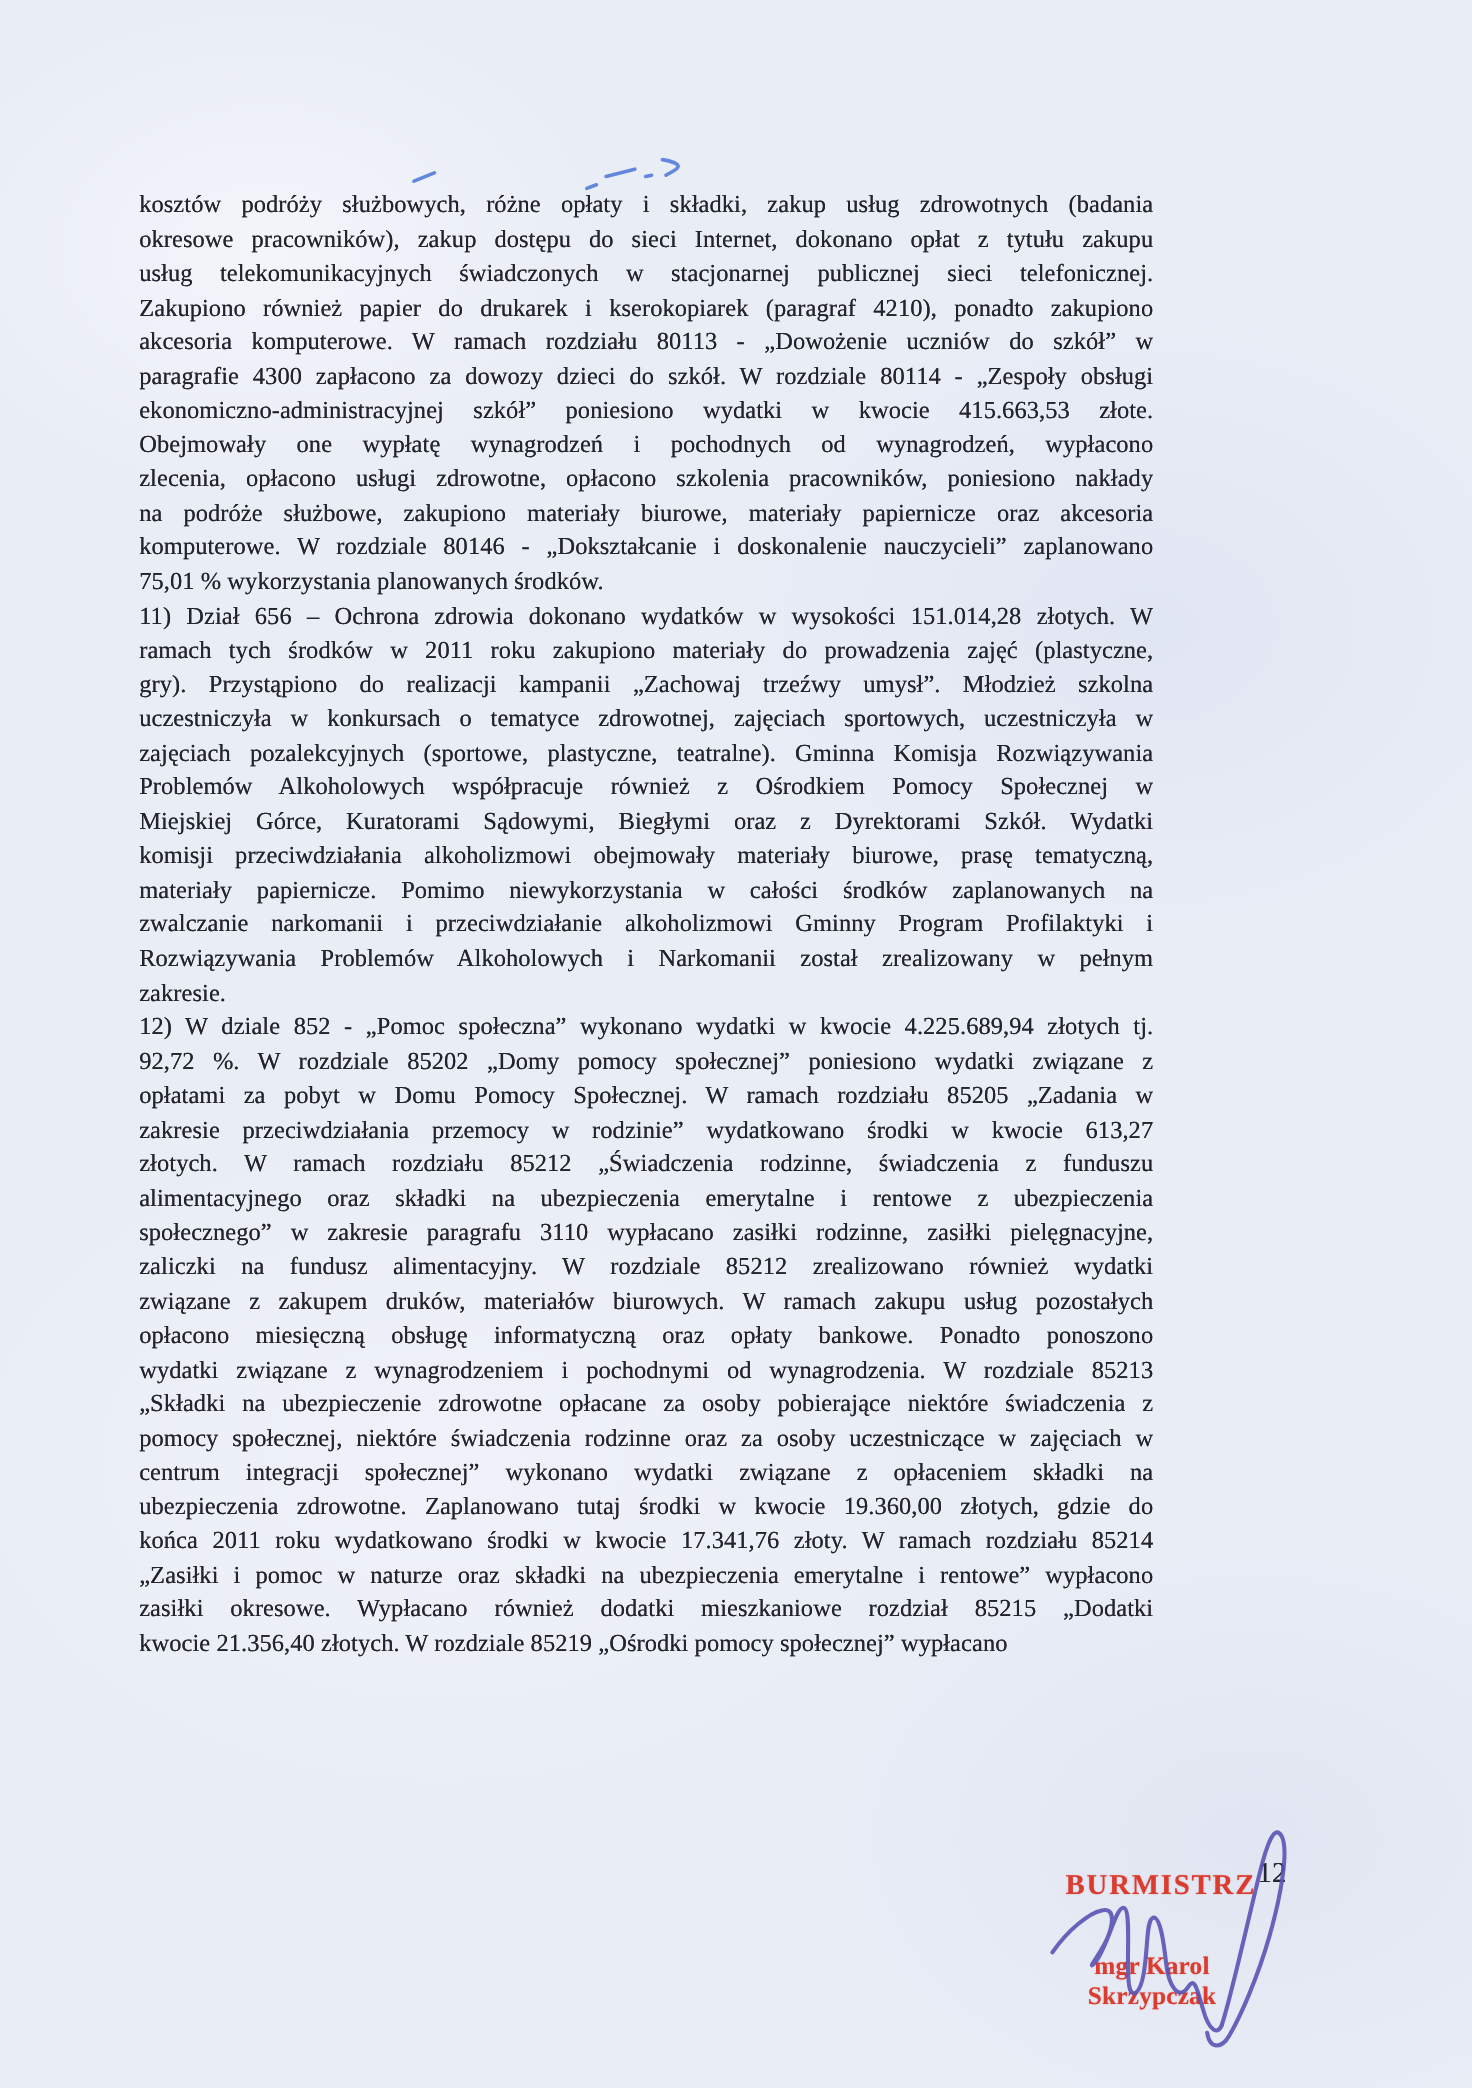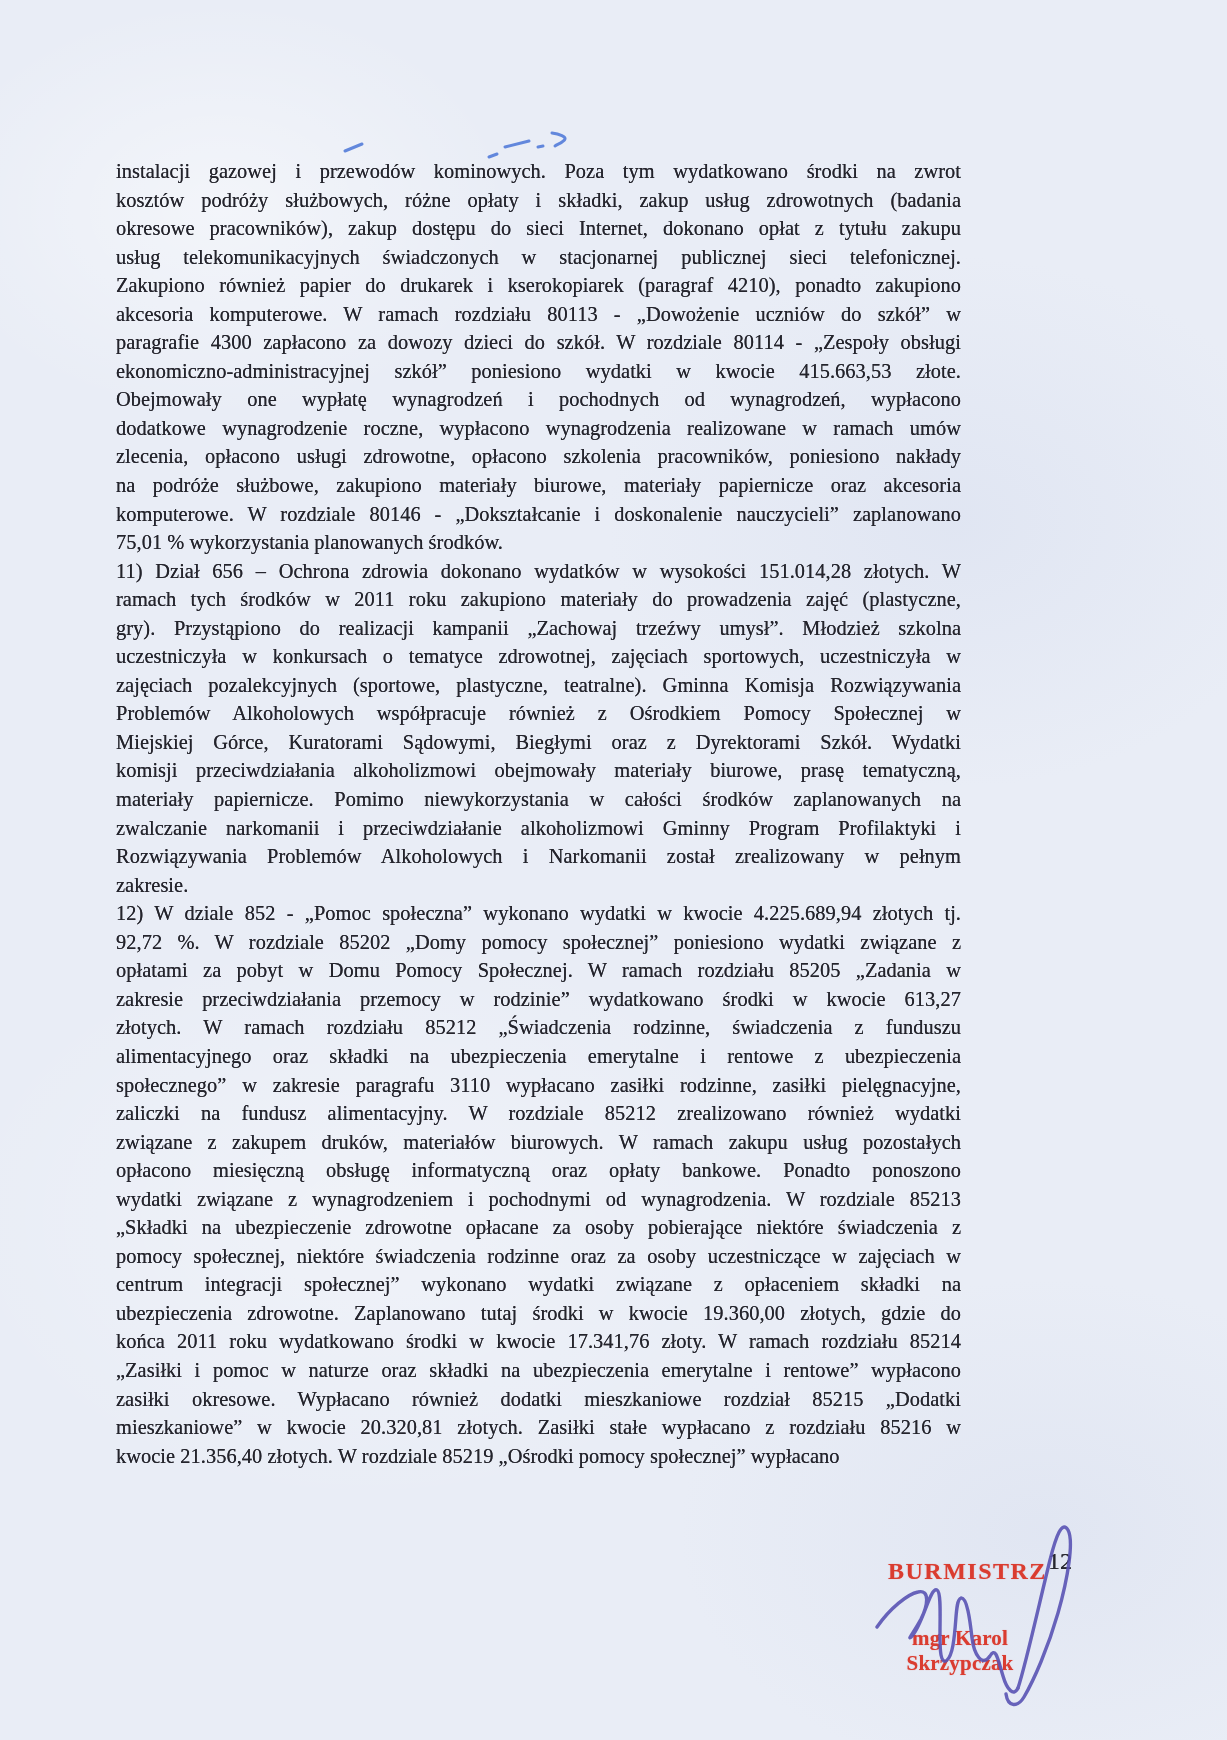--- a/index.html
+++ b/index.html
@@ -48,30 +48,28 @@
     text-shadow:0 0 1px rgba(224,60,45,0.5);
   }
   svg.overlay{position:absolute;left:0;top:0;pointer-events:none;}
 </style>
 </head>
 <body>
 
 <div class="paper"></div>
 
 <div class="textblock">
-    <div class="line">instalacji gazowej i przewodów kominowych. Poza tym wydatkowano środki na zwrot</div>
     <div class="line">kosztów podróży służbowych, różne opłaty i składki, zakup usług zdrowotnych (badania</div>
     <div class="line">okresowe pracowników), zakup dostępu do sieci Internet, dokonano opłat z tytułu zakupu</div>
     <div class="line">usług telekomunikacyjnych świadczonych w stacjonarnej publicznej sieci telefonicznej.</div>
     <div class="line">Zakupiono również papier do drukarek i kserokopiarek (paragraf 4210), ponadto zakupiono</div>
     <div class="line">akcesoria komputerowe. W ramach rozdziału 80113 - „Dowożenie uczniów do szkół” w</div>
     <div class="line">paragrafie 4300 zapłacono za dowozy dzieci do szkół. W rozdziale 80114 - „Zespoły obsługi</div>
     <div class="line">ekonomiczno-administracyjnej szkół” poniesiono wydatki w kwocie 415.663,53 złote.</div>
     <div class="line">Obejmowały one wypłatę wynagrodzeń i pochodnych od wynagrodzeń, wypłacono</div>
-    <div class="line">dodatkowe wynagrodzenie roczne, wypłacono wynagrodzenia realizowane w ramach umów</div>
     <div class="line">zlecenia, opłacono usługi zdrowotne, opłacono szkolenia pracowników, poniesiono nakłady</div>
     <div class="line">na podróże służbowe, zakupiono materiały biurowe, materiały papiernicze oraz akcesoria</div>
     <div class="line">komputerowe. W rozdziale 80146 - „Dokształcanie i doskonalenie nauczycieli” zaplanowano</div>
     <div class="line endline">75,01 % wykorzystania planowanych środków.</div>
     <div class="line">11) Dział 656 – Ochrona zdrowia dokonano wydatków w wysokości 151.014,28 złotych. W</div>
     <div class="line">ramach tych środków w 2011 roku zakupiono materiały do prowadzenia zajęć (plastyczne,</div>
     <div class="line">gry). Przystąpiono do realizacji kampanii „Zachowaj trzeźwy umysł”. Młodzież szkolna</div>
     <div class="line">uczestniczyła w konkursach o tematyce zdrowotnej, zajęciach sportowych, uczestniczyła w</div>
     <div class="line">zajęciach pozalekcyjnych (sportowe, plastyczne, teatralne). Gminna Komisja Rozwiązywania</div>
     <div class="line">Problemów Alkoholowych współpracuje również z Ośrodkiem Pomocy Społecznej w</div>
@@ -92,21 +90,20 @@
     <div class="line">związane z zakupem druków, materiałów biurowych. W ramach zakupu usług pozostałych</div>
     <div class="line">opłacono miesięczną obsługę informatyczną oraz opłaty bankowe.  Ponadto ponoszono</div>
     <div class="line">wydatki związane z wynagrodzeniem i pochodnymi od wynagrodzenia. W rozdziale 85213</div>
     <div class="line">„Składki na ubezpieczenie zdrowotne opłacane za osoby pobierające niektóre świadczenia z</div>
     <div class="line">pomocy społecznej, niektóre świadczenia rodzinne oraz za osoby uczestniczące w zajęciach w</div>
     <div class="line">centrum integracji społecznej” wykonano wydatki związane z opłaceniem składki na</div>
     <div class="line">ubezpieczenia zdrowotne. Zaplanowano tutaj środki w kwocie 19.360,00 złotych, gdzie do</div>
     <div class="line">końca 2011 roku wydatkowano środki w kwocie 17.341,76 złoty. W ramach rozdziału 85214</div>
     <div class="line">„Zasiłki i pomoc w naturze oraz składki na ubezpieczenia emerytalne i rentowe” wypłacono</div>
     <div class="line">zasiłki okresowe. Wypłacano również dodatki mieszkaniowe rozdział 85215 „Dodatki</div>
-    <div class="line">mieszkaniowe” w kwocie 20.320,81 złotych. Zasiłki stałe wypłacano z rozdziału 85216 w</div>
     <div class="line endline">kwocie 21.356,40 złotych. W rozdziale 85219 „Ośrodki pomocy społecznej” wypłacano</div>
   </div>
 
 <div class="pagenum">12</div>
 
 <div class="stamp-title" style="color: rgb(218, 60, 48);">BURMISTRZ</div>
 <div class="stamp-name" style="color: rgb(218, 60, 48);">mgr Karol Skrzypczak</div>
 
 <svg class="overlay" width="1227" height="1740" viewBox="0 0 1227 1740">
   <g fill="none" stroke-linecap="round" stroke-width="3" opacity="0.85" stroke="#4b76d8">

